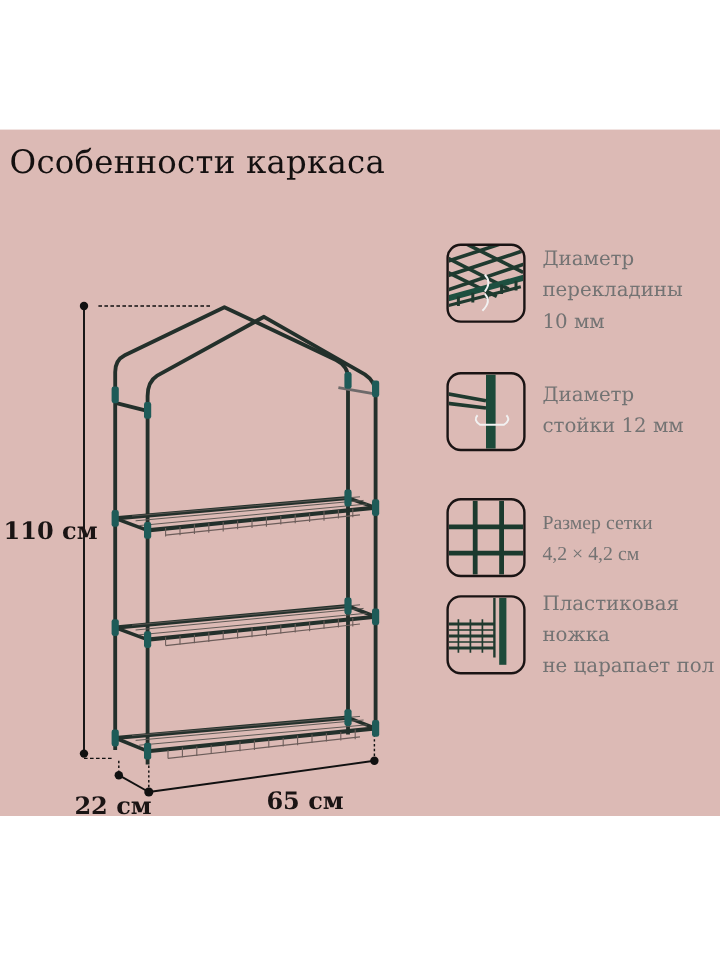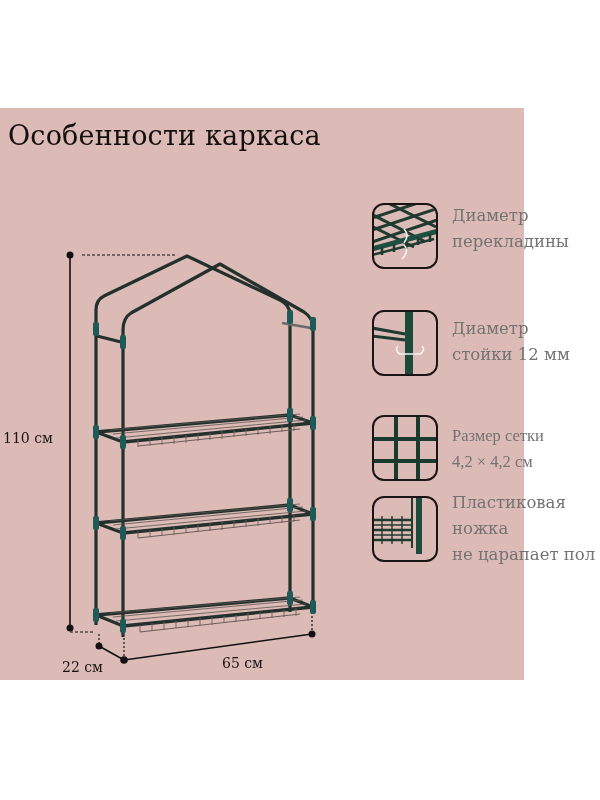--- a/index.html
+++ b/index.html
@@ -1,20 +1,20 @@
 <!DOCTYPE html>
 <html><head>
 <meta charset="utf-8">
 <style>
   html, body { margin:0; padding:0; }
   body { width:600px; height:800px; background:#ffffff; position:relative; overflow:hidden;
          font-family:"DejaVu Serif", serif; color:#1a1414; }
-  .panel { position:absolute; left:0; top:108px; width:524px; height:572px; background:#dcbab5; }
+  .panel { position:absolute; left:0; top:108px; width:600px; height:572px; background:#dcbab5; }
   .title { position:absolute; left:8px; top:12px; font-size:27px; letter-spacing:0.2px; color:#141010; }
-  .dim-label { position:absolute; font-size:14px; color:#1a1414; }
+  .dim-label { position:absolute; font-size:20px; color:#1a1414;font-weight:bold; }
   .feature { position:absolute; left:372px; width:228px; }
   .feature .icon { position:absolute; left:0; top:0; width:66px; height:66px; border:2px solid #1a1414;
                    border-radius:12px; overflow:hidden; background:#dcbab5; box-sizing:border-box; }
   .feature .text { position:absolute; left:80px; top:0; font-size:16.5px; line-height:26px; color:#737373; white-space:nowrap; }
   svg.frame { position:absolute; left:0; top:0; }
 </style>
 </head>
 <body>
 
 <div class="panel">
@@ -127,20 +127,21 @@
           <line x1="44" y1="32" x2="44" y2="40"></line>
         <line x1="56" y1="29" x2="56" y2="37"></line>
           <line x1="-2" y1="50" x2="60" y2="34"></line>
       </g>
       <path d="M30,24 q6,6 0,14 M30,40 q6,6 -2,14" stroke="#f2f2f2" stroke-width="1.6" fill="none"></path>
     </svg>
   </div>
   <div class="text">
     <div>Диаметр</div>
     <div>перекладины</div>
+    <div>10 мм</div>
   </div>
 </div>
 
 <div class="feature" style="top:310px; height:70px;">
   <div class="icon">
     <svg width="62" height="62" viewBox="0 0 62 62">
       <rect x="31" y="-2" width="8" height="66" fill="#1d4a3a"></rect>
       <g stroke="#1f3a2f" stroke-width="3">
           <line x1="-2" y1="16" x2="31" y2="22"></line>
           <line x1="-2" y1="24" x2="31" y2="28"></line>

